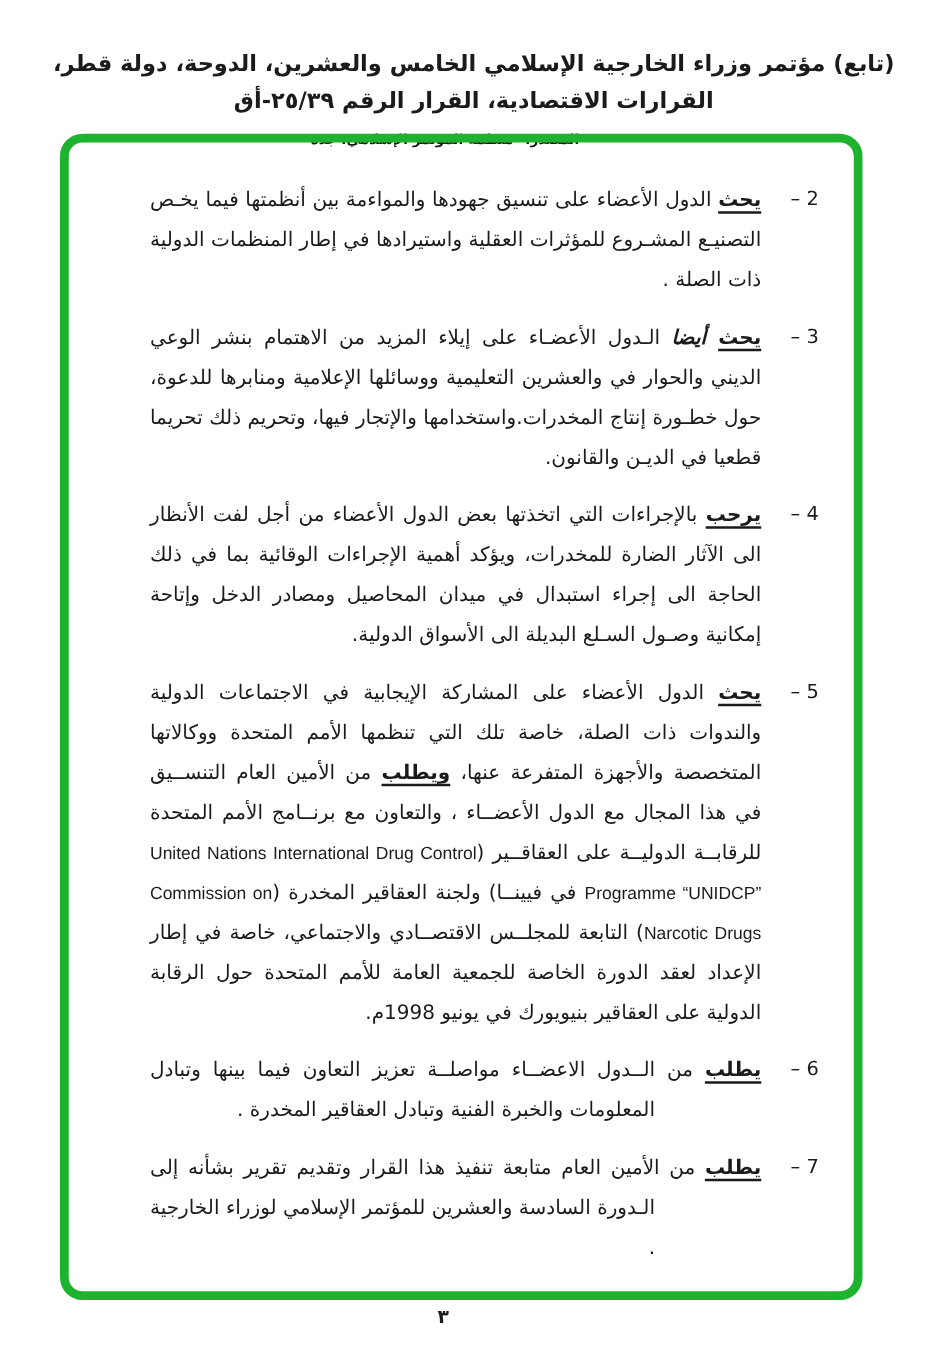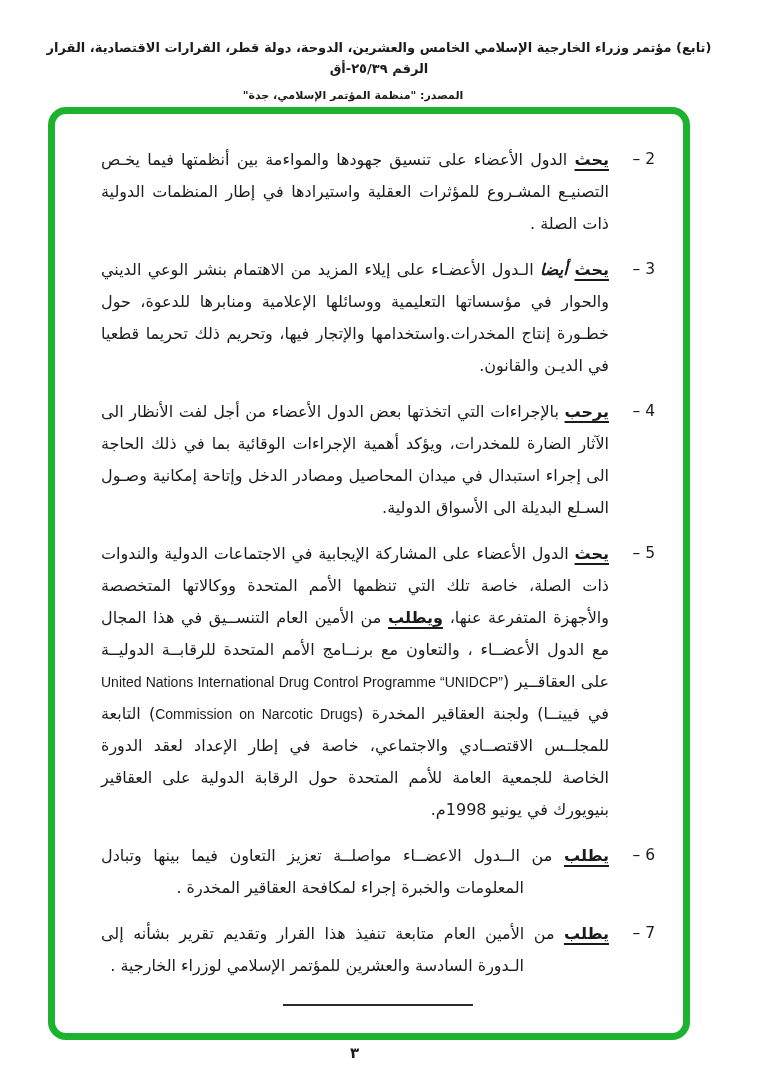--- a/index.html
+++ b/index.html
@@ -8,41 +8,41 @@
     background:#ffffff;
     font-family:"DejaVu Sans", sans-serif;
     color:#1b1b1b;
     position:relative;
     overflow:hidden;
   }
   .page { position:absolute; inset:0; }
 
   
   .header { position:absolute; top:38px; left:28px; right:28px; direction:rtl; text-align:center; }
-  .h1 { font-weight:bold; font-size:13px; line-height:1.6; letter-spacing:0; }
+  .h1 { font-weight:bold; font-size:18px; line-height:1.6; letter-spacing:0; }
   .h2 { font-weight:bold; font-size:11px; margin-top:9px; transform:translateX(-26px); }
 
   
   .box {
     position:absolute; left:48px; top:107px;
     width:642px; height:933px;
     box-sizing:border-box;
     border:7px solid #1db32f;
     border-radius:18px;
     padding:30px 28px 0 46px;
     direction:rtl;
     overflow:hidden;
   }
   .res-item {
     display:flex; direction:rtl;
     margin-bottom:14px;
     font-size:16px; line-height:2.0;
   }
   .num { flex:0 0 46px; width:46px; text-align:start; font-size:15.5px; }
-  .txt { flex:1; text-align:justify; }
+  .txt { flex:1; text-align:justify;margin-left:19px; }
   .txt.indent2 { padding-right:85px; text-indent:-85px; }
   .lead {
     font-weight:bold;
     text-decoration:underline;
     text-decoration-thickness:1.5px;
     text-underline-offset:4px;
   }
   .bold { font-weight:bold;font-style:italic; }
   .en {
     direction:ltr; unicode-bidi:embed;
@@ -73,33 +73,33 @@
   </div>
 
   <div class="box" style="border-color: rgb(29, 179, 47);">
     <div>
         <div class="res-item">
           <div class="num">2 –</div>
           <div class="txt"><span class="lead">يحث</span><span> الدول الأعضاء على تنسيق جهودها والمواءمة بين أنظمتها فيما يخـص التصنيـع المشـروع للمؤثرات العقلية واستيرادها في إطار المنظمات الدولية ذات الصلة .</span></div>
         </div>
         <div class="res-item">
           <div class="num">3 –</div>
-          <div class="txt"><span class="lead">يحث</span><span class="bold"> أيضا</span><span> الـدول الأعضـاء على إيلاء المزيد من الاهتمام بنشر الوعي الديني والحوار في مؤسساتها التعليمية ووسائلها الإعلامية ومنابرها للدعوة، حول خطـورة إنتاج المخدرات.واستخدامها والإتجار فيها، وتحريم ذلك تحريما قطعيا في الديـن والقانون.</span></div>
+          <div class="txt"><span class="lead">يحث</span><span class="bold"> أيضا</span><span> الـدول الأعضـاء على إيلاء المزيد من الاهتمام بنشر الوعي الديني والحوار في والعشرين التعليمية ووسائلها الإعلامية ومنابرها للدعوة، حول خطـورة إنتاج المخدرات.واستخدامها والإتجار فيها، وتحريم ذلك تحريما قطعيا في الديـن والقانون.</span></div>
         </div>
         <div class="res-item">
           <div class="num">4 –</div>
           <div class="txt"><span class="lead">يرحب</span><span> بالإجراءات التي اتخذتها بعض الدول الأعضاء من أجل لفت الأنظار الى الآثار الضارة للمخدرات، ويؤكد أهمية الإجراءات الوقائية بما في ذلك الحاجة الى إجراء استبدال في ميدان المحاصيل ومصادر الدخل وإتاحة إمكانية وصـول السـلع البديلة الى الأسواق الدولية.</span></div>
         </div>
         <div class="res-item">
           <div class="num">5 –</div>
           <div class="txt"><span class="lead">يحث</span><span> الدول الأعضاء على المشاركة الإيجابية في الاجتماعات الدولية والندوات ذات الصلة، خاصة تلك التي تنظمها الأمم المتحدة ووكالاتها المتخصصة والأجهزة المتفرعة عنها، </span><span class="lead">ويطلب</span><span> من الأمين العام التنســيق في هذا المجال مع الدول الأعضــاء ، والتعاون مع برنــامج الأمم المتحدة للرقابــة الدوليــة على العقاقــير (</span><span class="en" dir="ltr">United Nations International Drug Control Programme “UNIDCP”</span><span> في فيينــا) ولجنة العقاقير المخدرة (</span><span class="en" dir="ltr">Commission on Narcotic Drugs</span><span>) التابعة للمجلــس الاقتصــادي والاجتماعي، خاصة في إطار الإعداد لعقد الدورة الخاصة للجمعية العامة للأمم المتحدة حول الرقابة الدولية على العقاقير بنيويورك في يونيو 1998م.</span></div>
         </div>
         <div class="res-item">
           <div class="num">6 –</div>
-          <div class="txt indent2"><span class="lead">يطلب</span><span> من الــدول الاعضــاء مواصلــة تعزيز التعاون فيما بينها وتبادل المعلومات والخبرة إجراء لمكافحة العقاقير المخدرة .</span></div>
+          <div class="txt indent2"><span class="lead">يطلب</span><span> من الــدول الاعضــاء مواصلــة تعزيز التعاون فيما بينها وتبادل المعلومات والخبرة الفنية وتبادل العقاقير المخدرة .</span></div>
         </div>
         <div class="res-item">
           <div class="num">7 –</div>
           <div class="txt indent2"><span class="lead">يطلب</span><span> من الأمين العام متابعة تنفيذ هذا القرار وتقديم تقرير بشأنه إلى الـدورة السادسة والعشرين للمؤتمر الإسلامي لوزراء الخارجية .</span></div>
         </div>
       </div>
     <div class="divider"></div>
   </div>
 
   <div class="page-num">٣</div>

